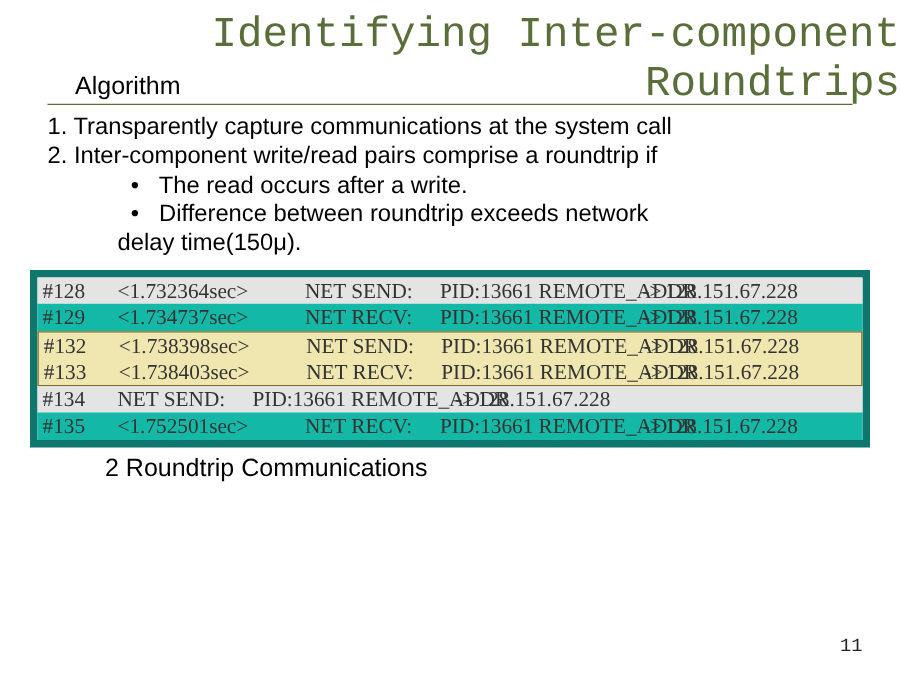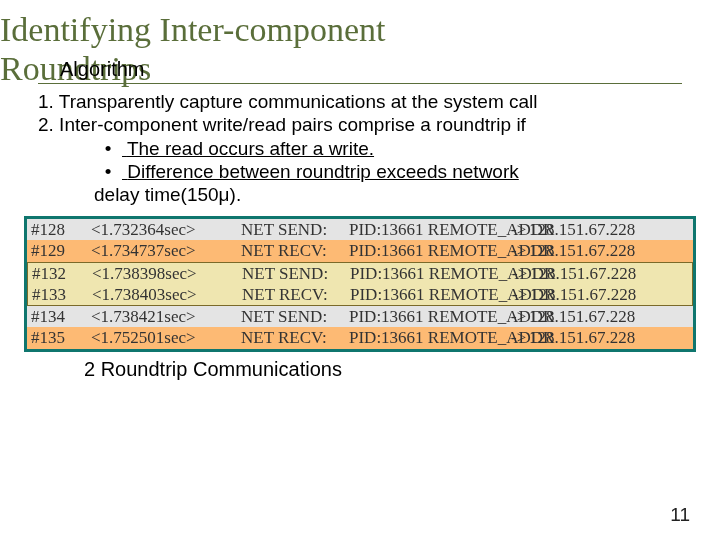--- a/index.html
+++ b/index.html
@@ -5,23 +5,23 @@
     * { margin: 0; padding: 0; box-sizing: border-box; }
     body {
       width: 720px;
       height: 540px;
       background: #ffffff;
       font-family: Arial, Helvetica, sans-serif;
       position: relative;
       overflow: hidden;
     }
     .title {
-      text-align: left;
+      text-align: right;
       color: #5a6e3a;
-      font-family: Liberation Serif, serif;
+      font-family: Liberation Mono, monospace;
       font-size: 34px;
       line-height: 1.15;
       padding-top: 10px;
       padding-bottom: 4px;
     }
     .subhead {
       font-size: 20px;
       color: #000;
       padding-left: 60px;
       margin-top: -34px;
@@ -30,38 +30,38 @@
       border-top: 1px solid #5a6e3a;
       margin: 2px 38px 6px 38px;
     }
     .list {
       font-size: 19px;
       color: #000;
       padding: 0 38px 0 38px;
       line-height: 1.22;
     }
     .list .indent1 { padding-left: 26px; }
-    .list .bullet-row { padding-left: 56px; text-decoration: underline; }
+    .list .bullet-row { padding-left: 56px; }
     .list .bullet-row .dot { display:inline-block; width: 28px; text-align:center; }
     .log-table {
       margin: 10px 24px 0 24px;
-      border: 3px solid #0f766e;
+      border: 6px solid #0f766e;
       position: relative;
       font-family: "Times New Roman", serif;
     }
     .log-row {
       display: flex;
       font-size: 17px;
       color: #333;
       white-space: pre;
       padding: 0 4px;
       line-height: 1.25;
     }
     .log-row.zebra-a { background: #e4e4e4; }
-    .log-row.zebra-b { background: #fdba74; justify-content: space-between; }
+    .log-row.zebra-b { background: #14b8a6; justify-content: space-between; }
     .highlight-group {
       border: 1px solid #7a6a2a;
       background: #efe6b0;
     }
     .highlight-group .log-row { background: transparent; }
     .col-id { width: 60px; }
     .col-ts { width: 150px; }
     .col-op { width: 108px; }
     .col-pid { width: 162px; }
     .col-addr { flex: 1; }
@@ -69,22 +69,22 @@
     .caption {
       font-size: 20px;
       color: #000;
       padding: 6px 0 0 52px;
       margin-left: 32px;
     }
     .page-num {
       position: absolute;
       right: 30px;
       bottom: 14px;
-      font-size: 19px;
-      font-family: Liberation Sans, sans-serif;
+      font-size: 15px;
+      font-family: Liberation Mono, monospace;
       color: #222;
     }
   </style>
 </head>
 <body>
 
 <div class="title">
   <span>Identifying Inter-component</span><br>
   <span>Roundtrips</span>
 </div>
@@ -138,21 +138,20 @@
       <span class="col-ts">&lt;1.738403sec&gt;</span>
       <span class="col-op">NET RECV:</span>
       <span class="col-pid">PID:13661 REMOTE_ADDR</span>
       <span class="arrow">-&gt;</span>
       <span class="col-addr">128.151.67.228</span>
     </div>
   </div>
 
   <div class="log-row zebra-a">
     <span class="col-id">#134</span>
-    <span class="col-ts">&lt;1.738421sec&gt;</span>
     <span class="col-op">NET SEND:</span>
     <span class="col-pid">PID:13661 REMOTE_ADDR</span>
     <span class="arrow">-&gt;</span>
     <span class="col-addr">128.151.67.228</span>
   </div>
   <div class="log-row zebra-b">
     <span class="col-id">#135</span>
     <span class="col-ts">&lt;1.752501sec&gt;</span>
     <span class="col-op">NET RECV:</span>
     <span class="col-pid">PID:13661 REMOTE_ADDR</span>

